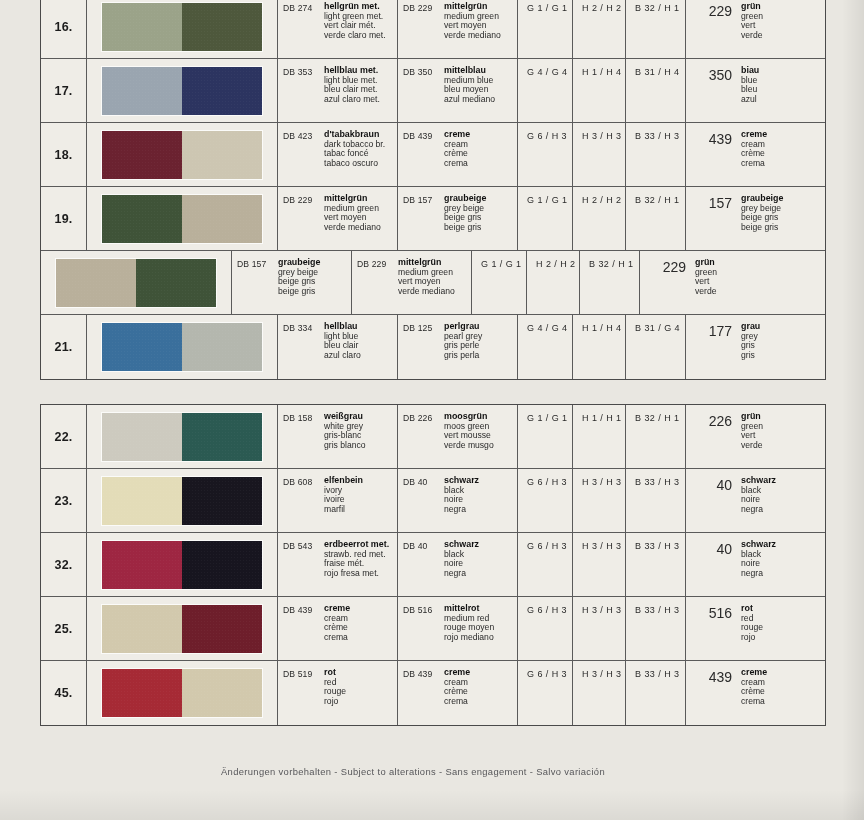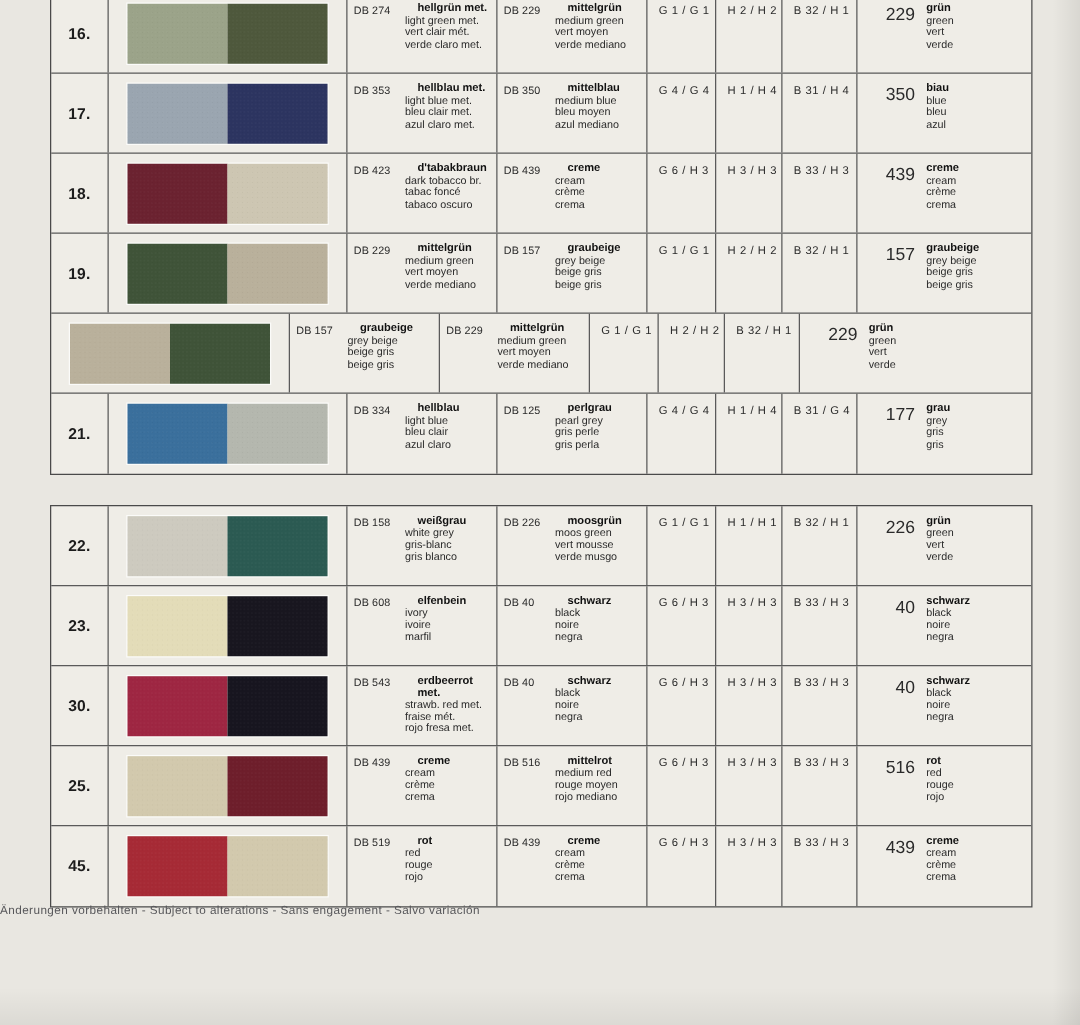--- a/index.html
+++ b/index.html
@@ -75,21 +75,21 @@
     padding:7px 0 0 5px;
     box-sizing:border-box;
     display:flex;
   }
   .c-desc .code{
     width:41px;flex:0 0 41px;
     font-size:8.6px;color:#2a2a2a;letter-spacing:.1px;
     white-space:nowrap;padding-top:.5px;
   }
   .c-desc .names{font-size:8.6px;line-height:9.6px;color:#2a2a2a;}
-  .c-desc .names b{font-weight:bold;font-size:8.9px;color:#111;display:block;margin-left:10px;}
+  .c-desc .names b{font-weight:bold;font-size:8.9px;color:#111;display:block;}
   .c-desc .names i{font-style:normal;display:block;}
 
   .c-code{
     flex:0 0 auto;
     border-right:1px solid #5a5a5a;
     padding:8px 0 0 9px;
     box-sizing:border-box;
     font-size:9px;color:#2a2a2a;letter-spacing:.45px;
     white-space:nowrap;
   }
@@ -105,21 +105,22 @@
   }
   .c-final .num{
     width:46px;flex:0 0 46px;text-align:right;
     font-size:14px;color:#2a2a2a;padding-top:.5px;
   }
   .c-final .names{font-size:8.6px;line-height:9.6px;color:#2a2a2a;padding-left:9px;}
   .c-final .names b{font-weight:bold;font-size:8.9px;color:#111;display:block;}
   .c-final .names i{font-style:normal;display:block;}
 
   #footer{
-    position:absolute;left:0;top:722px;width:826px;
+    position:absolute;left:0;top:766px;width:826px;
+    text-align:center;
     font-size:9.4px;color:#57575a;letter-spacing:.35px;
   }
   
   #botshade{
     position:absolute;left:0;top:790px;width:864px;height:30px;
     background:linear-gradient(to bottom,rgba(0,0,0,0.00),rgba(0,0,0,0.06));
   }
 </style>
 </head>
 <body>
@@ -433,21 +434,21 @@
           <div class="num">40</div>
           <div class="names">
             <b>schwarz</b>
             <i>black</i>
             <i>noire</i>
             <i>negra</i>
           </div>
         </div>
       </div>
       <div class="row">
-        <div class="c-num">30.</div>
+        <div class="c-num">32.</div>
         <div class="c-swatch">
           <div class="swatch">
             <span style="background:#9e2642"></span>
             <span style="background:#17151f"></span>
           </div>
         </div>
         <div class="c-desc">
           <div class="code">DB 543</div>
           <div class="names">
             <b>erdbeerrot met.</b>

